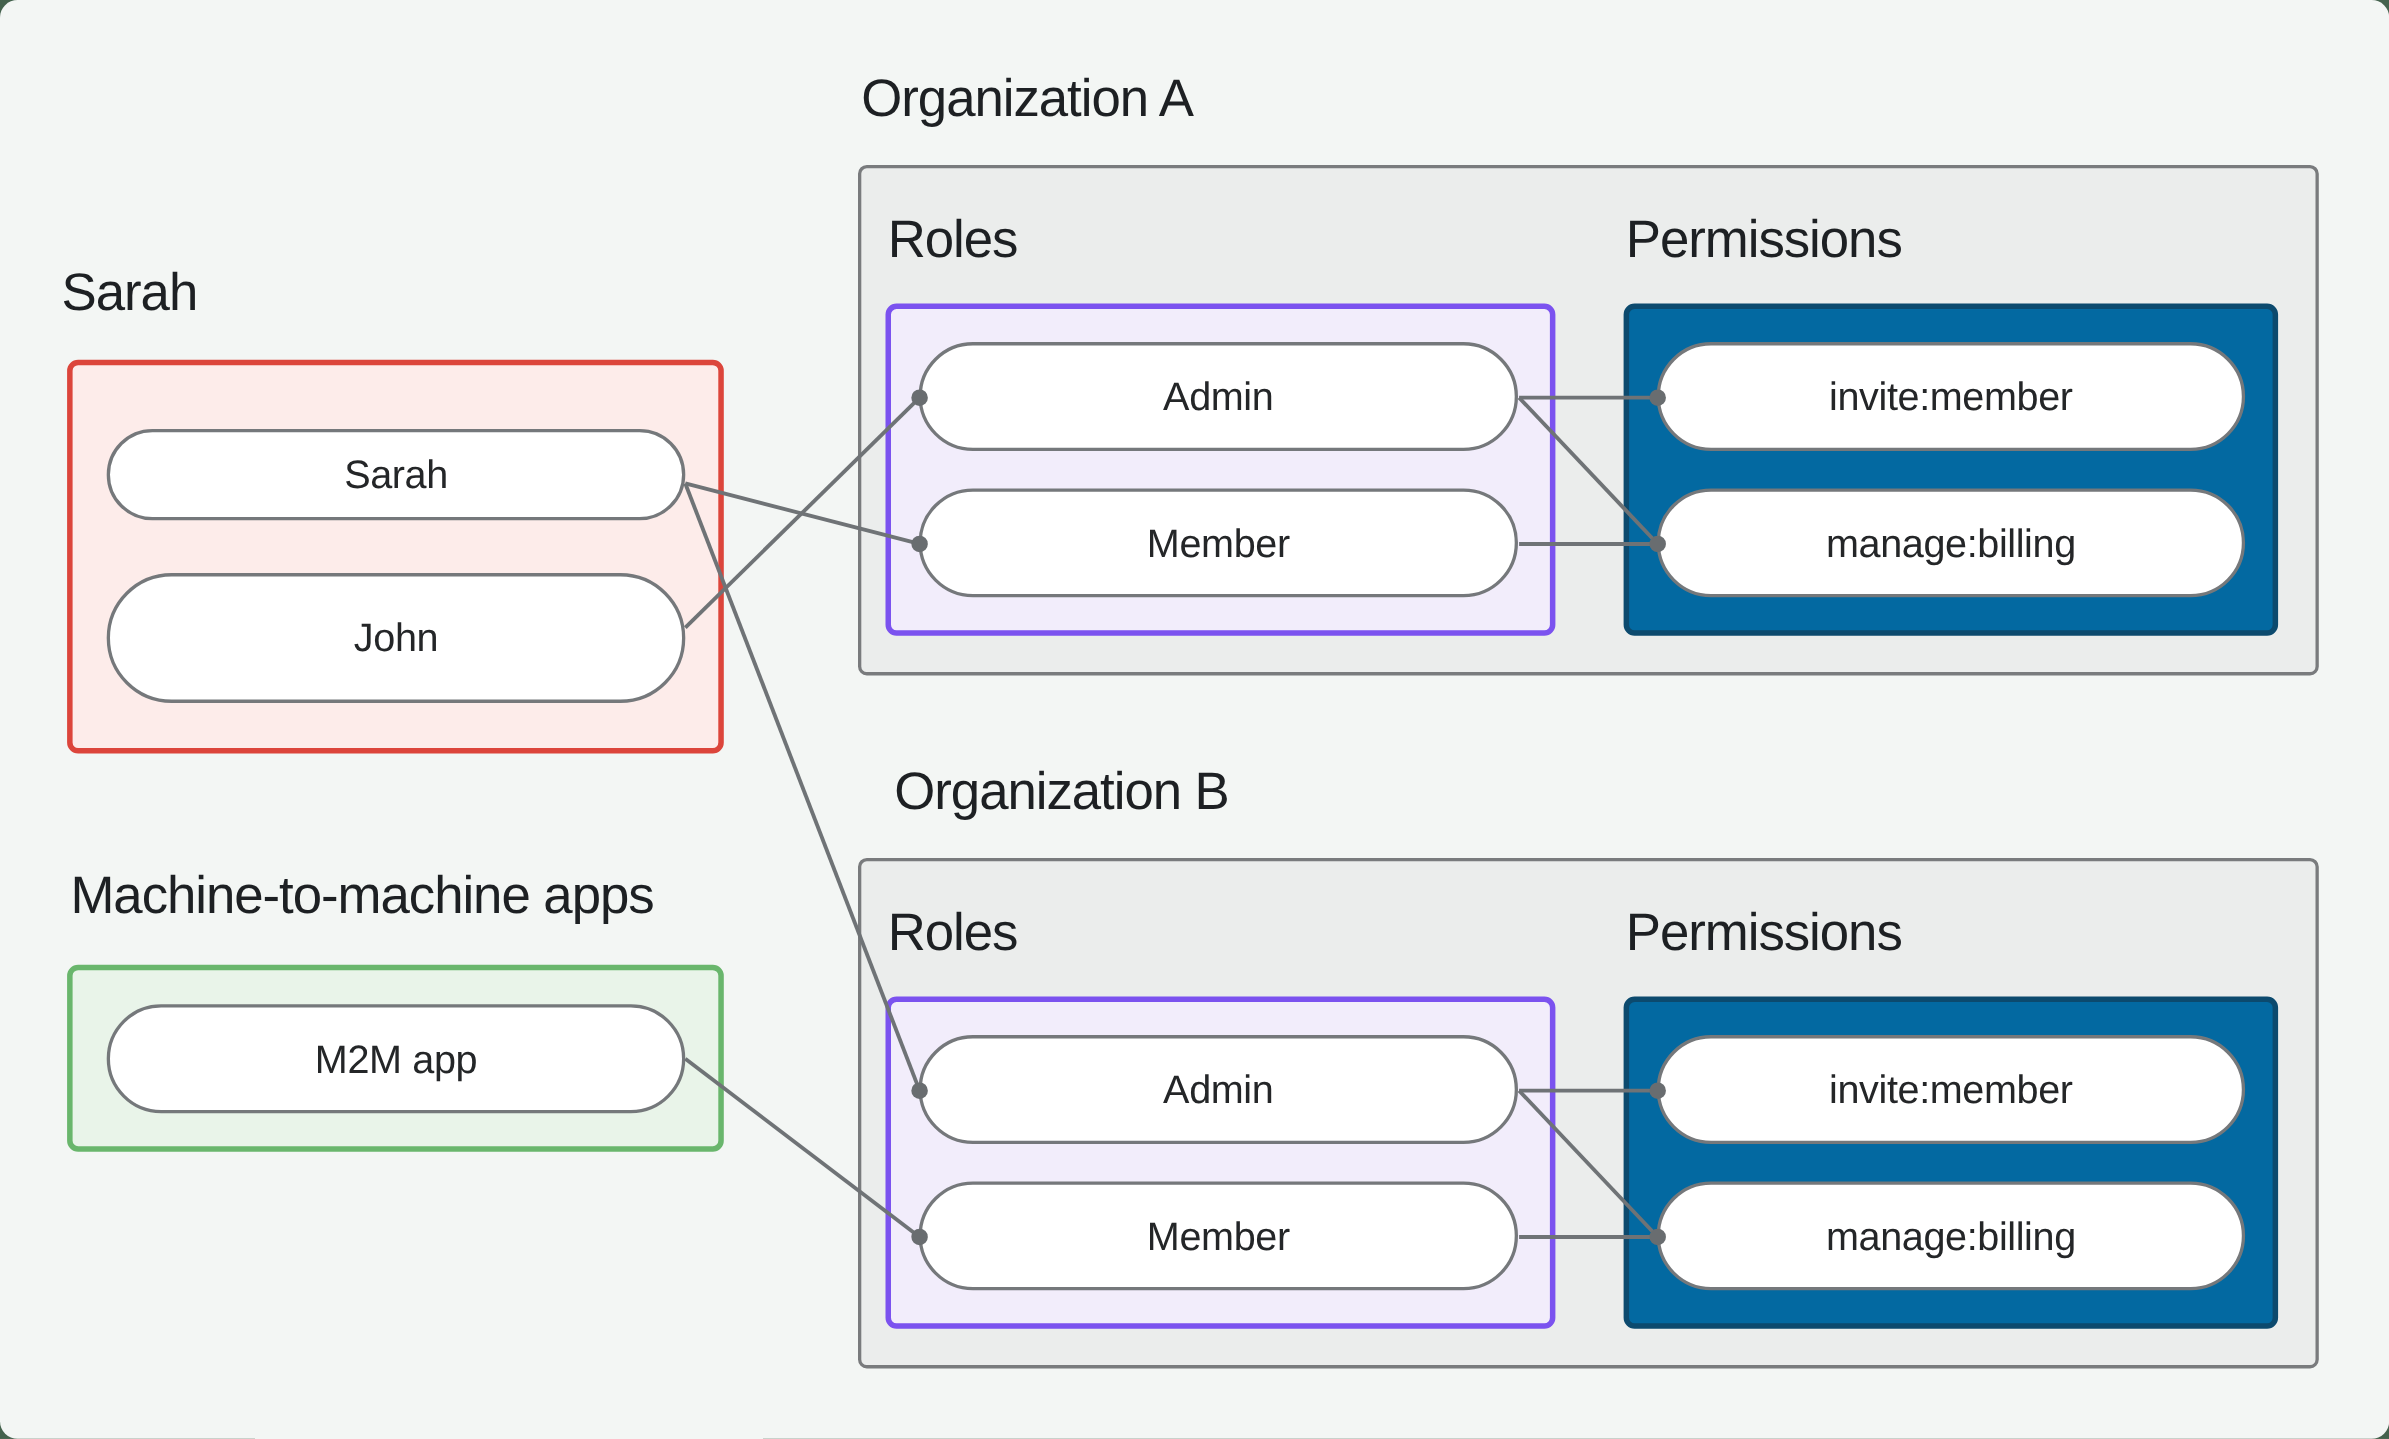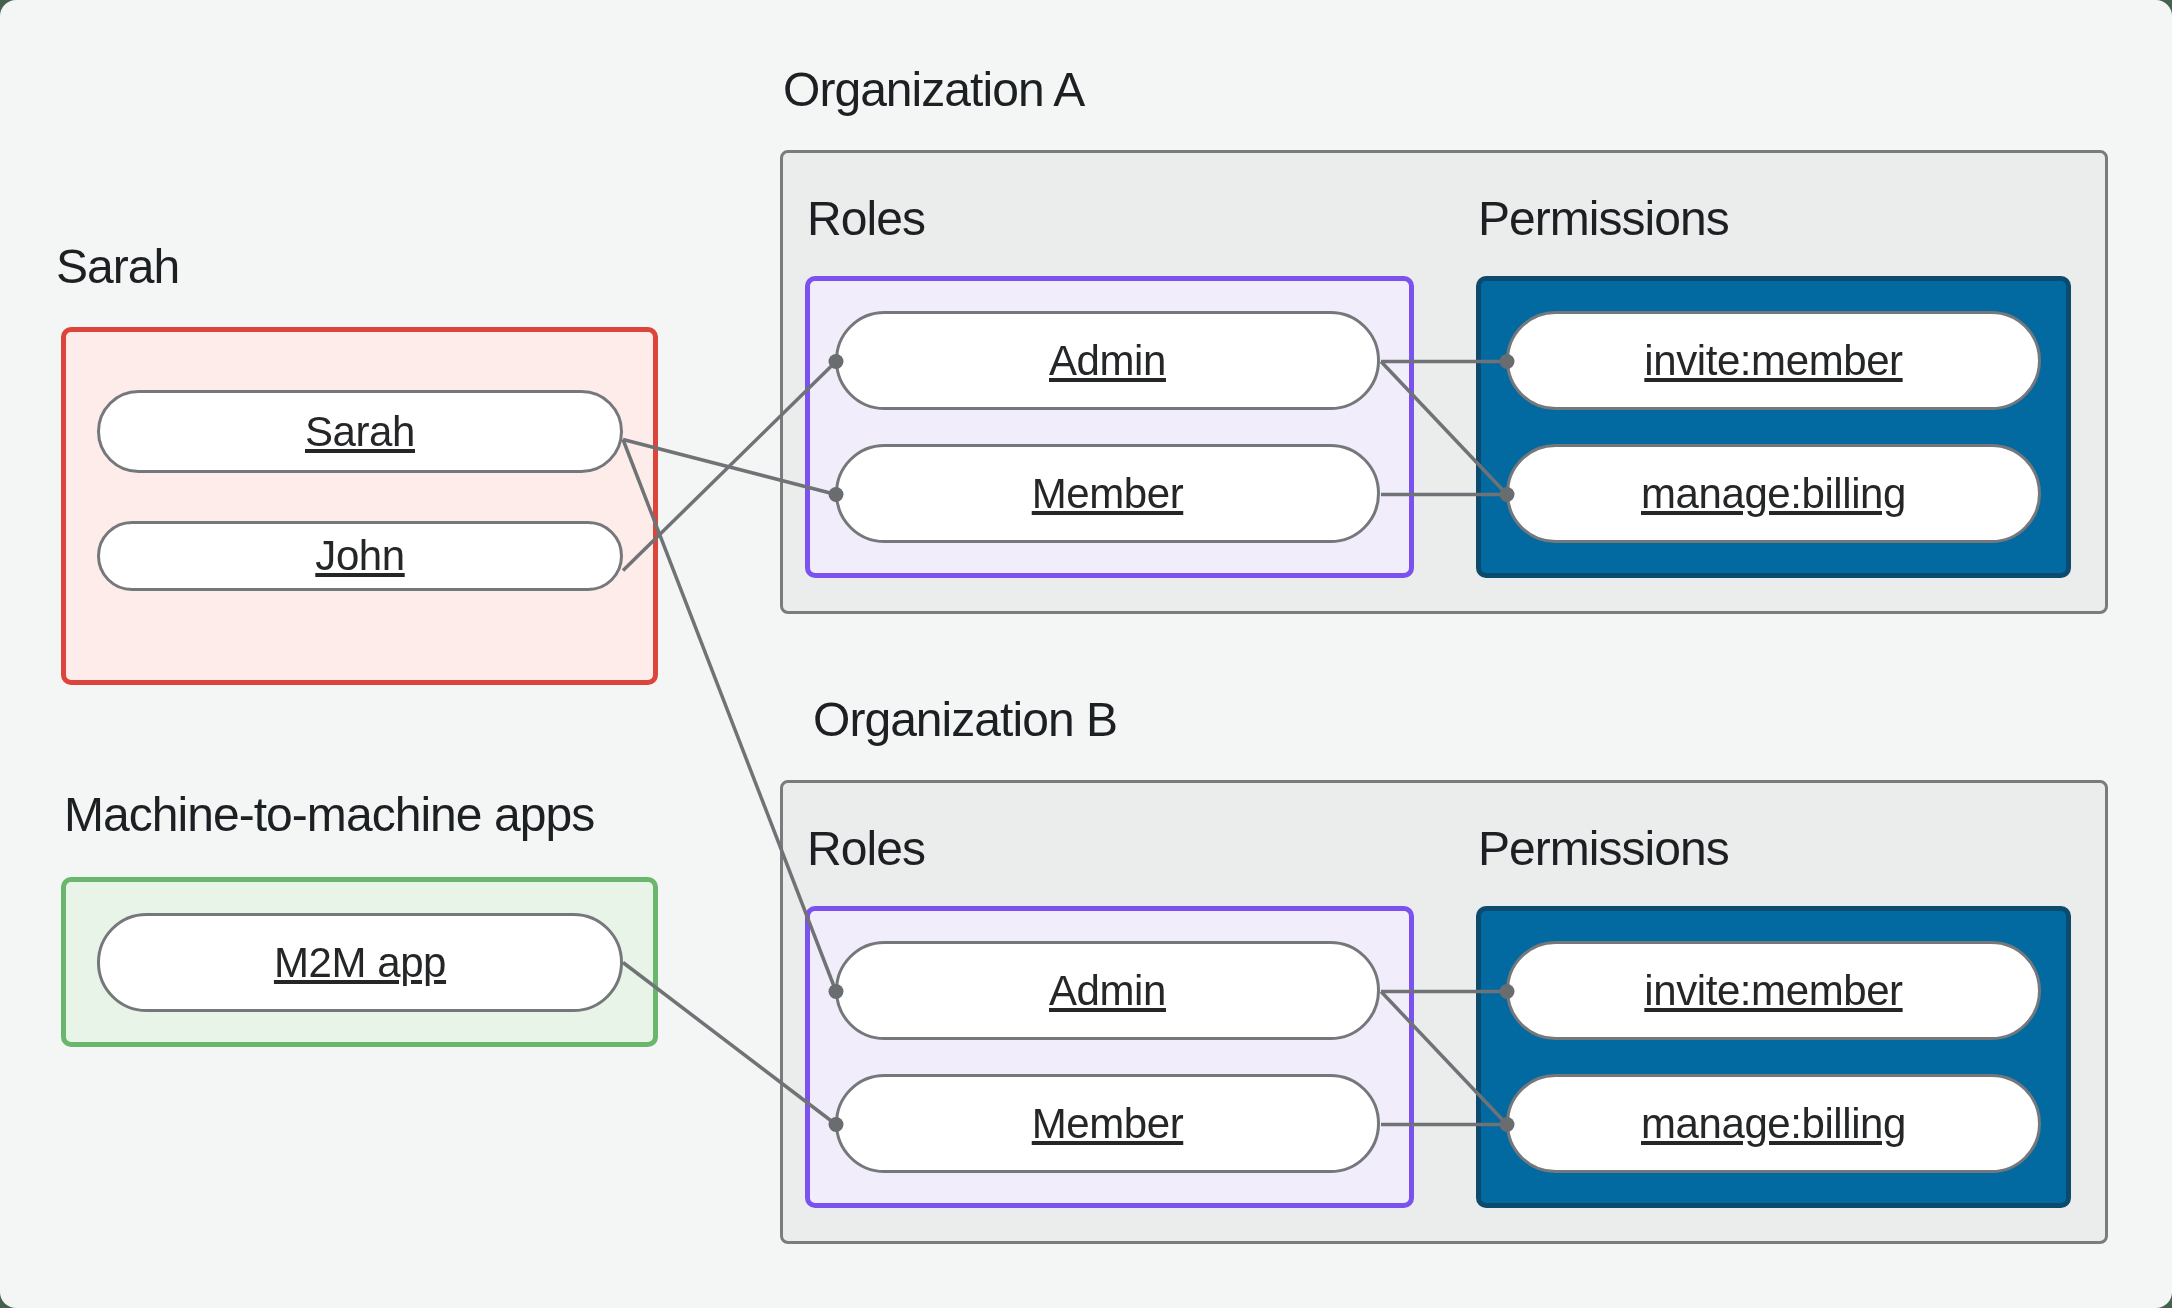--- a/index.html
+++ b/index.html
@@ -42,44 +42,43 @@
   }
   .pill{
     position:absolute;
     background:#ffffff;
     border:3px solid #75787b;
     border-radius:60px;
     box-sizing:border-box;
     display:flex;
     align-items:center;
     justify-content:center;
-    font-size:42px;
+    font-size:36px;
     color:#242628;
     letter-spacing:-0.01em;
     white-space:nowrap;
-    text-decoration:underline;
   }
   svg.edges{
     position:absolute; left:0; top:0;
     width:2172px; height:1308px;
     pointer-events:none;
   }
   svg.edges line{ stroke:#6f7376; stroke-width:3.5; }
   svg.edges circle{ fill:#696d70; }
 </style>
 </head>
 <body>
 
 <div class="panel">
 
   <div class="label" style="left:56px; top:239px;">Sarah</div>
 
   <div class="group red" style="left:61px; top:327px; width:597px; height:358px;">
     <div class="pill" style="left:31px; top:58px; width:526px; height:83px;">Sarah</div>
-    <div class="pill" style="left:31px; top:189px; width:526px; height:70px;">John</div>
+    <div class="pill" style="left:31px; top:189px; width:526px; height:118px;">John</div>
   </div>
 
   <div class="label" style="left:64px; top:787px;">Machine-to-machine apps</div>
 
   <div class="group green" style="left:61px; top:877px; width:597px; height:170px;">
     <div class="pill" style="left:31px; top:31px; width:526px; height:99px;text-align:center;">M2M app</div>
   </div>
 
   <div class="label" style="left:783px; top:62px;">Organization A</div>
 

